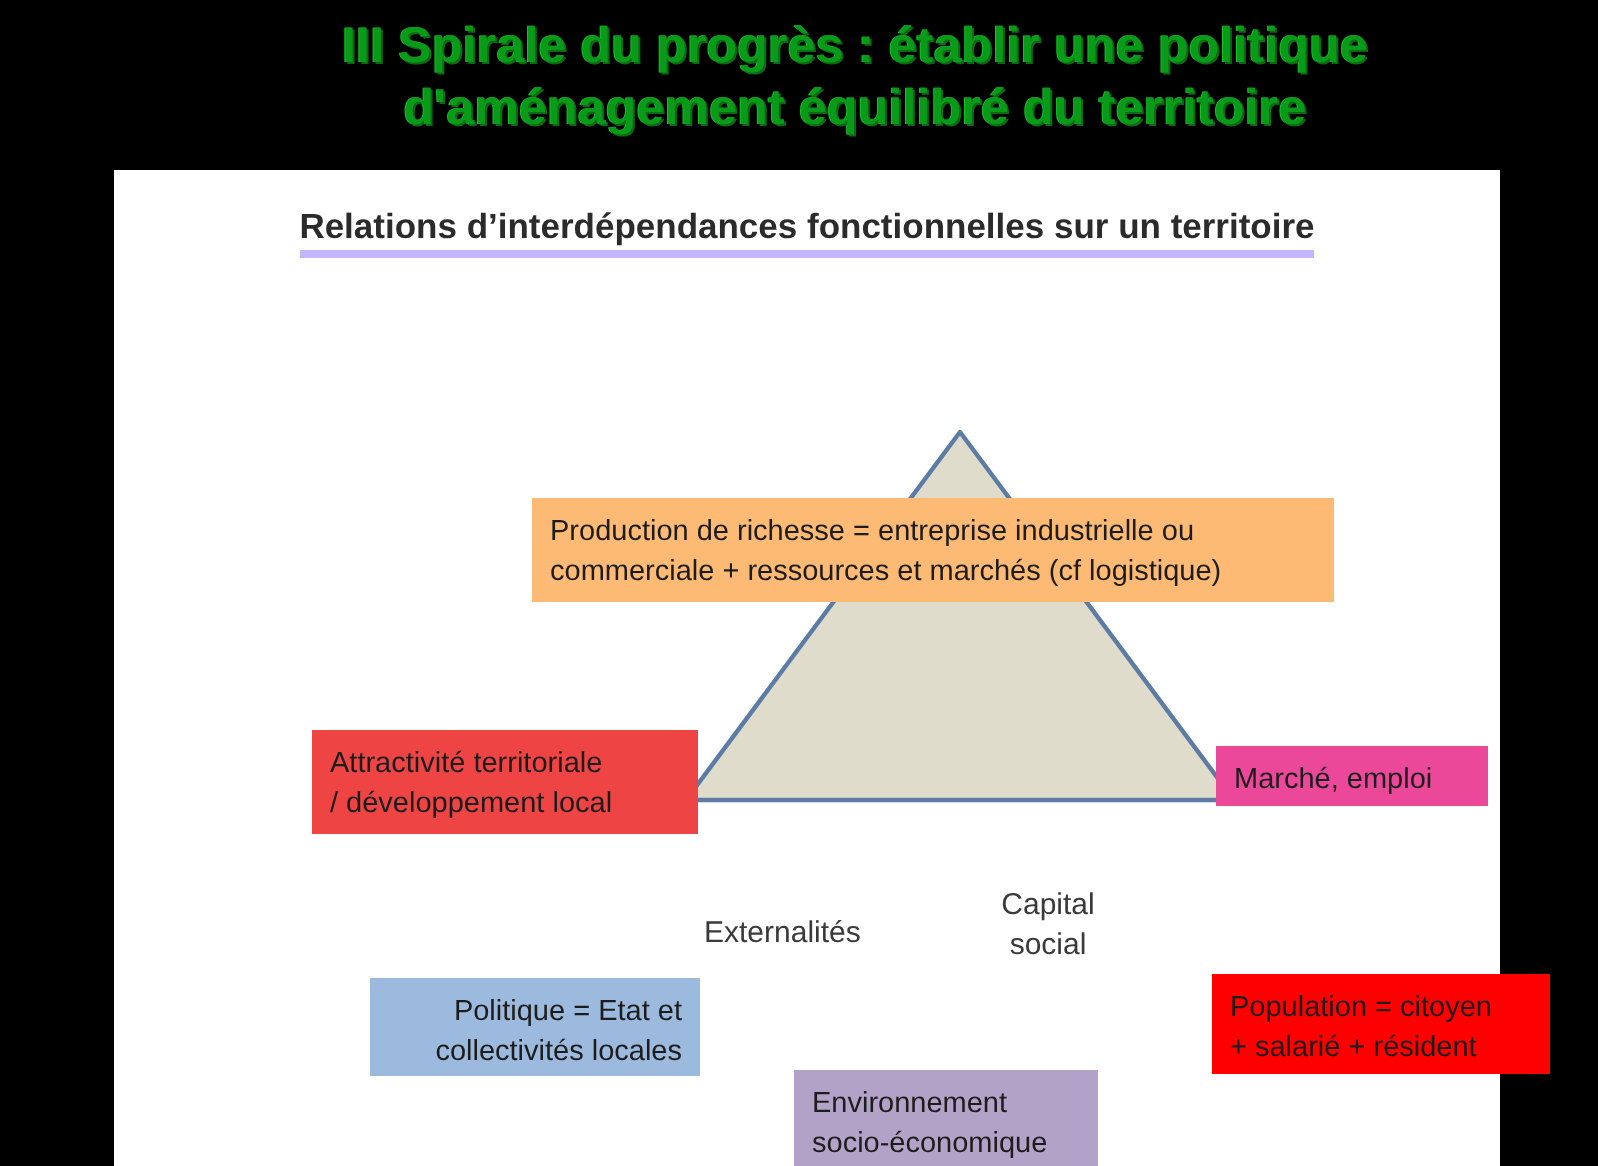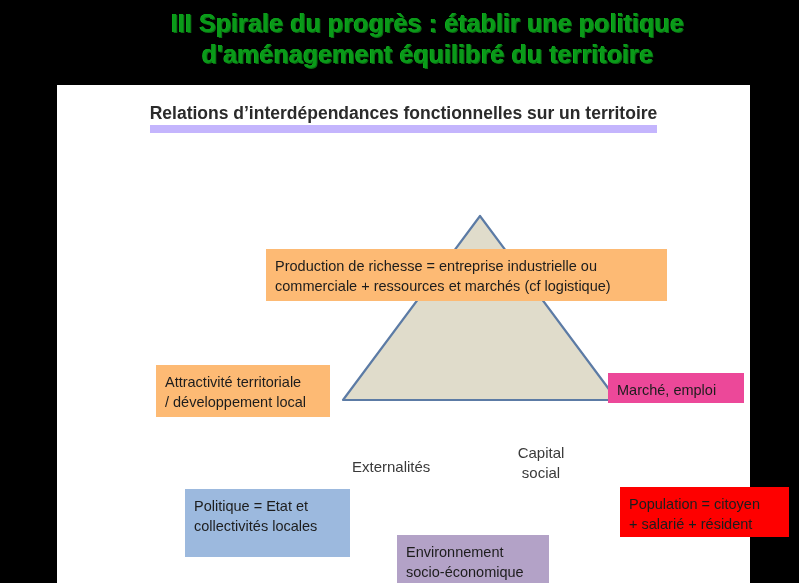--- a/index.html
+++ b/index.html
@@ -48,21 +48,21 @@
     position: absolute;
     left: 0;
     top: 18px;
     width: 693px;
     text-align: center;
     font-size: 17.5px;
     font-weight: bold;
     color: #2b2b2b;
   }
   #panel-heading span {
-    border-bottom: 8px solid #c4b5fd;
+    border-bottom: 4px solid #c4b5fd;
     padding-bottom: 2px;
   }
 
   
   #triangle-wrap {
     position: absolute;
     left: 283px;
     top: 128px;
     width: 280px;
     height: 190px;
@@ -73,50 +73,51 @@
   .tri-label {
     position: absolute;
     color: #3a3a3a;
     font-size: 15px;
     line-height: 20px;
     text-align: center;
     white-space: pre-line;
   }
   #tri-apex-label  { left: 365px; top: 178px; width: 120px; }
   #tri-left-label  { left: 295px; top: 372px; width: 120px; text-align: left; }
-  #tri-right-label { left: 434px; top: 358px; width: 100px; text-align: center; }
+  #tri-right-label { left: 417px; top: 358px; width: 100px; text-align: center; }
 
   
   .box {
     position: absolute;
     font-size: 14.5px;
     line-height: 20px;
     color: #1d1d1d;
     padding: 7px 9px;
     box-sizing: border-box;
     white-space: pre-line;
   }
   #box-production {
     left: 209px; top: 164px; width: 401px; height: 52px;
     background: #fdba74;
   }
   #box-attractivite {
-    left: 99px; top: 280px; width: 174px; height: 52px;
-    background: #fdba74;
+    left: 99px; top: 280px; width: 193px; height: 52px;
+    background: #ef4444;
   }
   #box-marche {
     left: 551px; top: 288px; width: 136px; height: 30px;
     background: #ec4899;
   }
   #box-politique {
-    left: 128px; top: 404px; width: 165px; height: 68px;
+    left: 128px; top: 404px; width: 165px; height: 49px;
     background: #9cb9de;
+    text-align: right;
   }
   #box-population {
-    left: 563px; top: 402px; width: 169px; height: 50px;
+    left: 549px; top: 402px; width: 169px; height: 50px;
     background: #fe0000;
   }
   #box-environnement {
     left: 340px; top: 450px; width: 152px; height: 72px;
     background: #b3a2c7;
   }
 </style>
 </head>
 <body>
 

